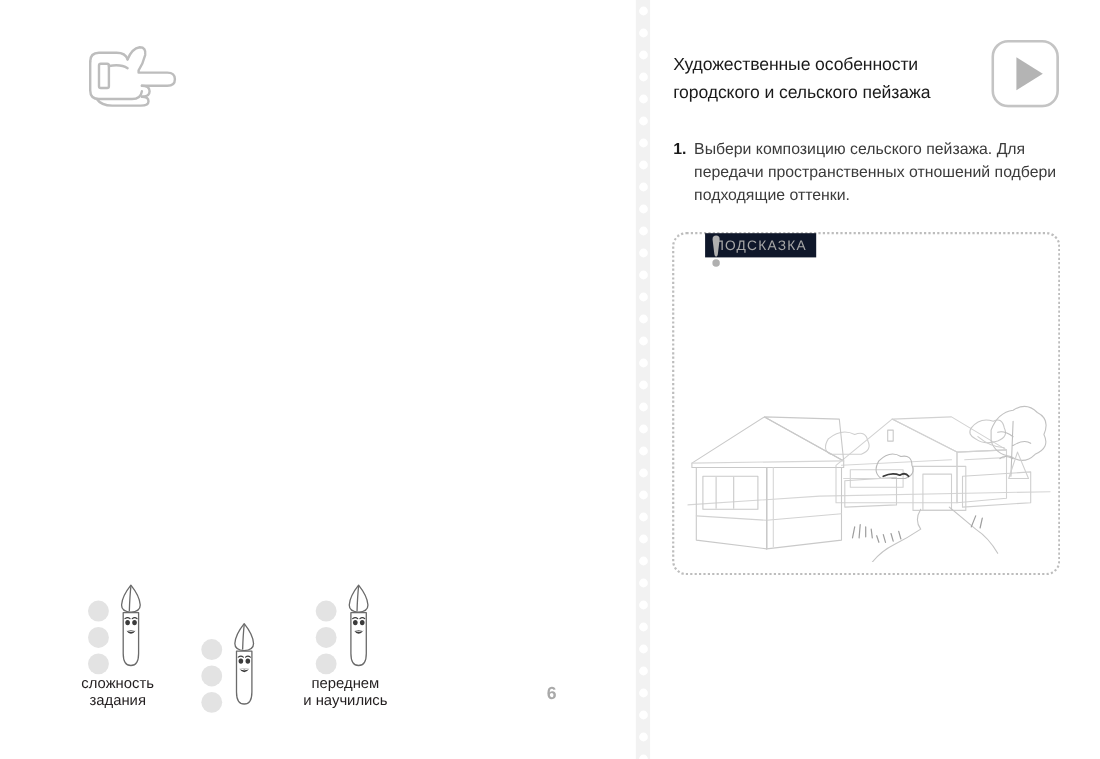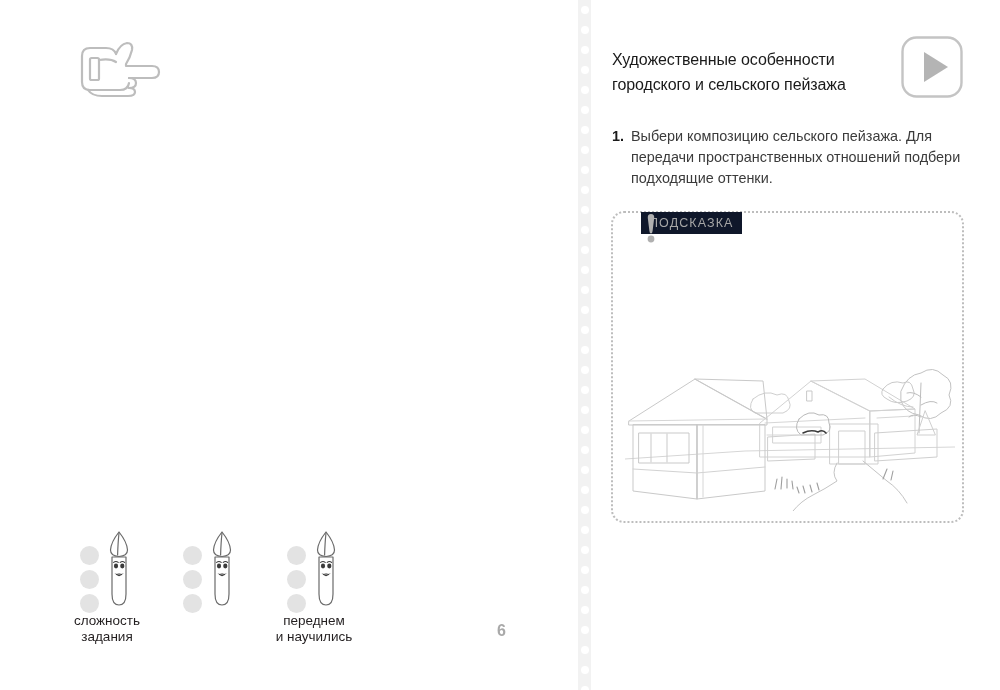--- a/index.html
+++ b/index.html
@@ -47,21 +47,21 @@
     width: 92px;
     height: 64px;
   }
 
   
   .assess-row {
     position: absolute;
     left: 56px;
     top: 528px;
     display: flex;
-    align-items: flex-start;
+    align-items: flex-end;
   }
   .assess-item {
     width: 102px;
     display: flex;
     flex-direction: column;
     align-items: center;
   }
   .assess-item.wide { width: 104px; }
   .assess-graphic {
     display: flex;

